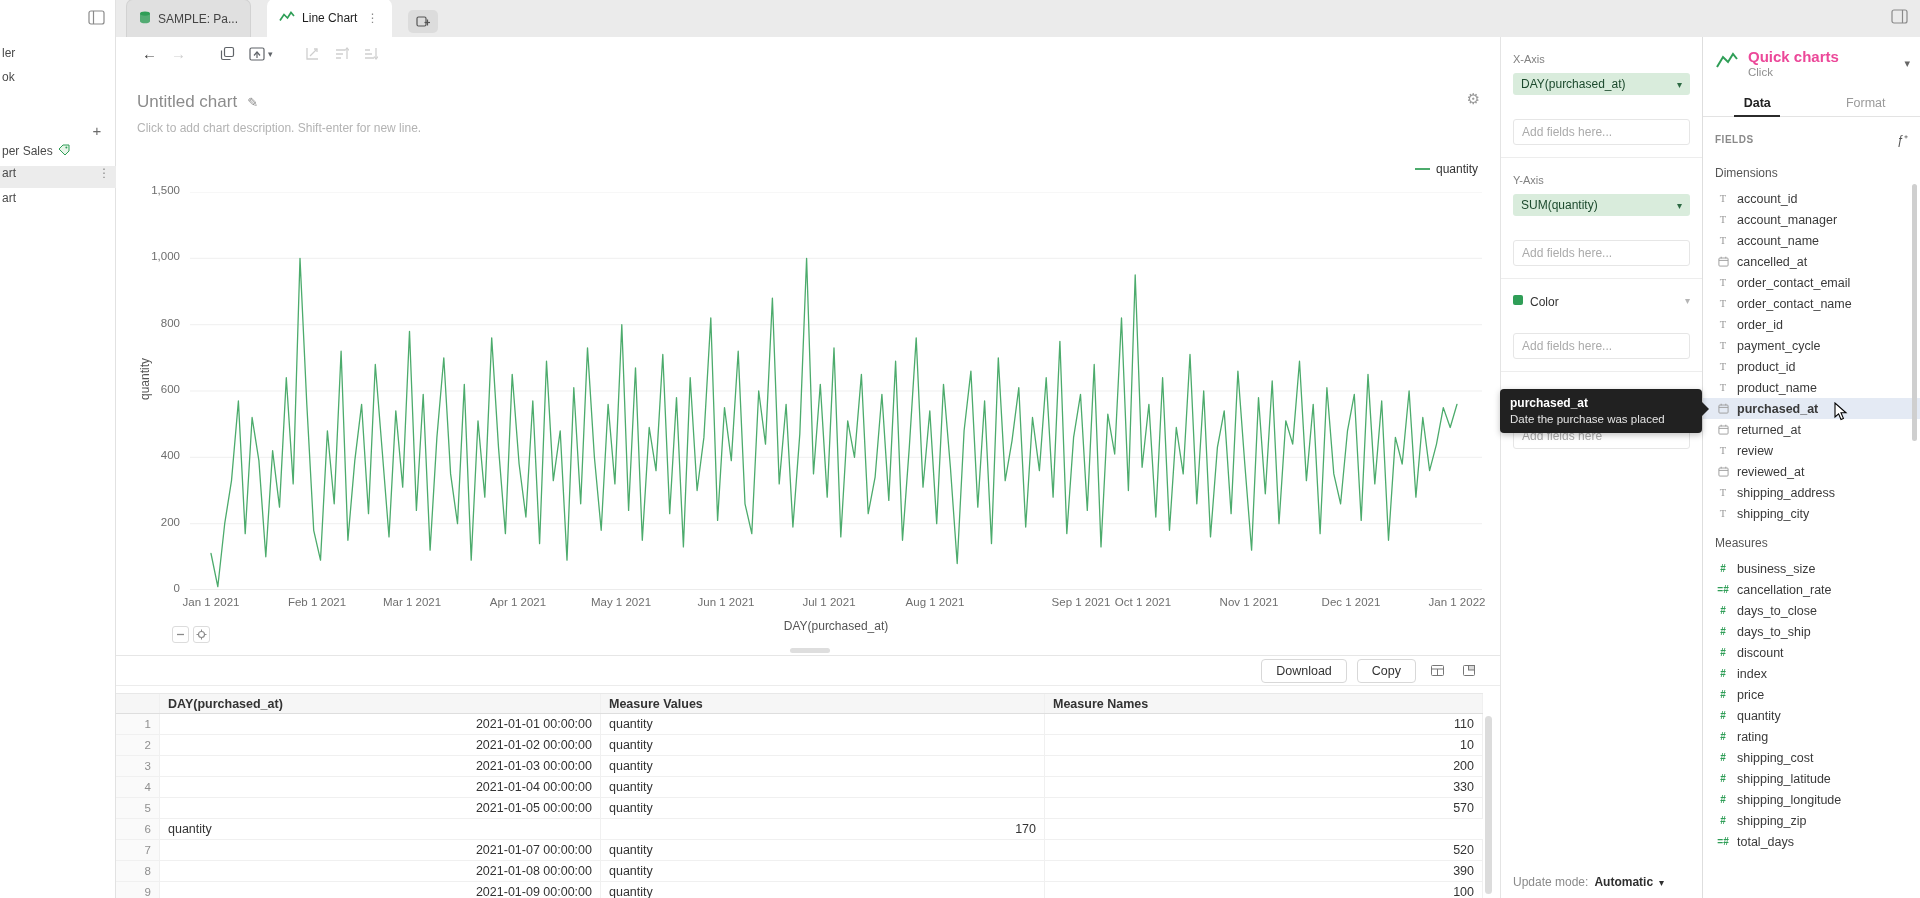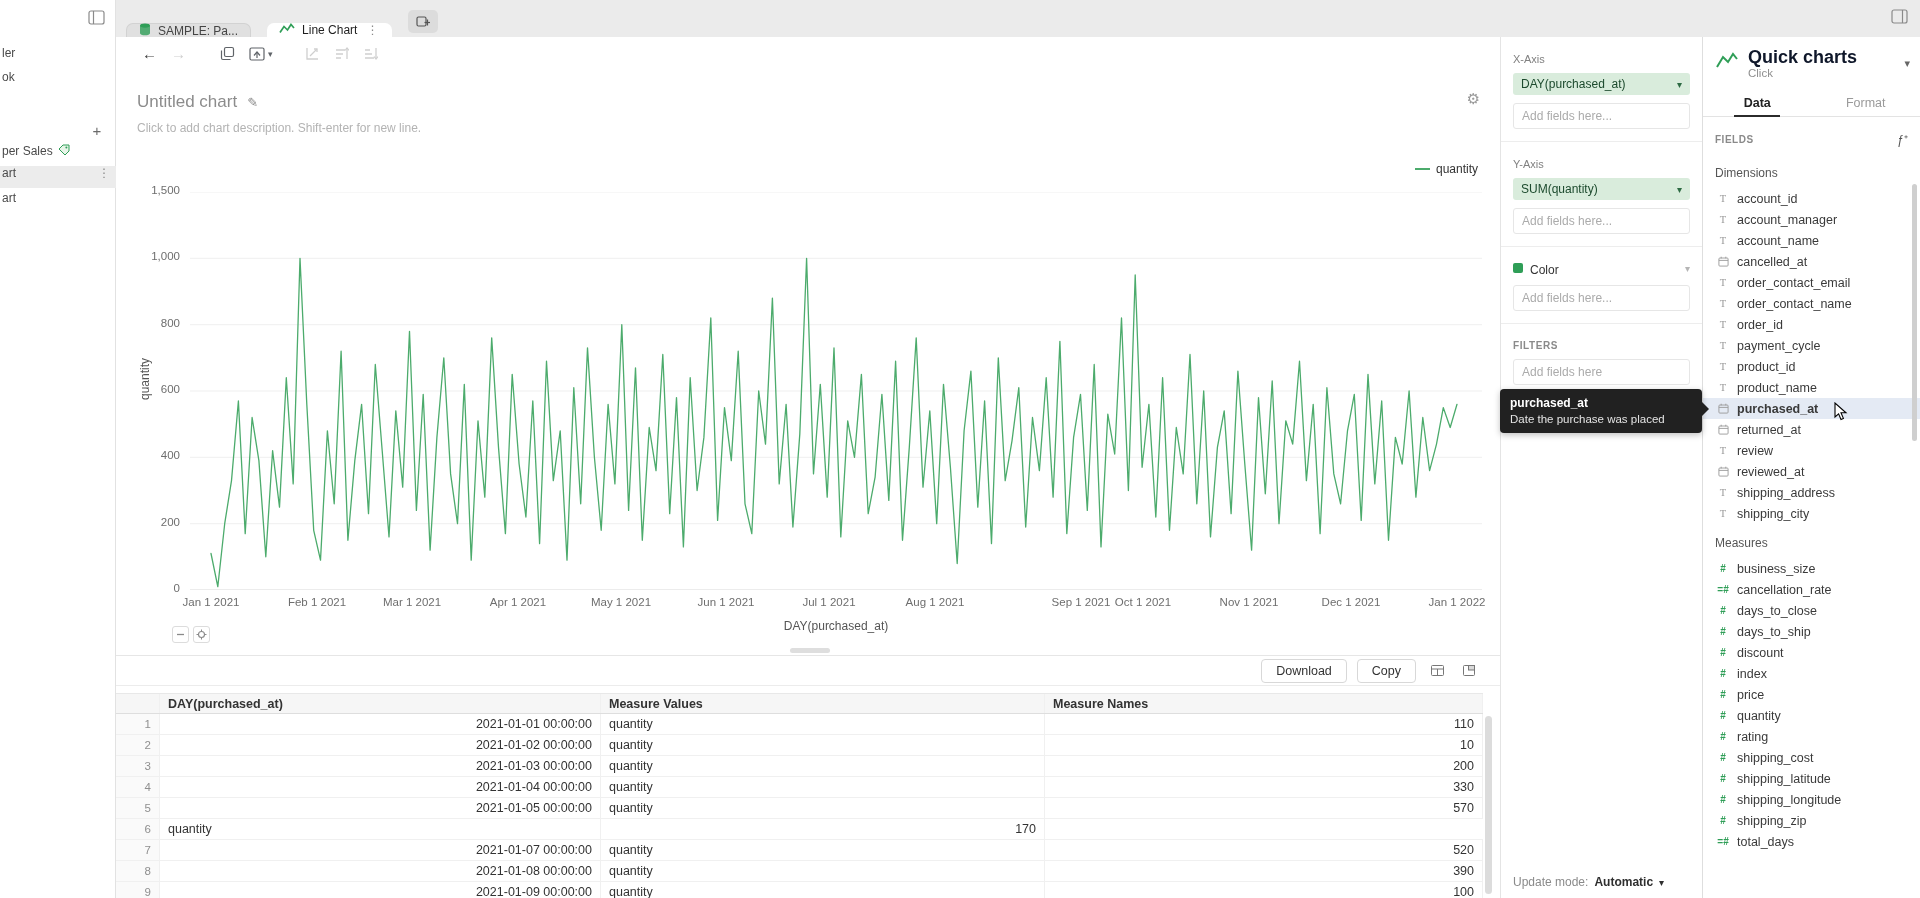--- a/index.html
+++ b/index.html
@@ -2,21 +2,21 @@
 <html style="--green: #2f9e57; --line: #4cab6c; --pill: #d9ecdc;"><head>
 <meta charset="utf-8">
 <style>
   *{box-sizing:border-box;margin:0;padding:0}
   html,body{background:#fff}
   body{font-family:"Liberation Sans",sans-serif;color:#333}
   #app{position:relative;width:1920px;height:898px;overflow:hidden;background:#fff}
 
   
   .topbar{position:absolute;left:116px;top:0;right:0;height:37px;background:#ebebeb;display:flex;align-items:flex-end}
-  .tab{height:14px;display:flex;align-items:center;gap:7px;padding:0 12px;border-radius:7px 7px 0 0;font-size:12px;color:#444;white-space:nowrap}
+  .tab{height:38px;display:flex;align-items:center;gap:7px;padding:0 12px;border-radius:7px 7px 0 0;font-size:12px;color:#444;white-space:nowrap}
   .tab.inactive{background:#e0e0e0;border:1px solid #d2d2d2;border-bottom:none;margin-left:10px}
   .tab.active{background:#fff;color:#1e1e1e;margin-left:16px}
   .kebab{color:#8a8a8a;font-size:12px;padding:0 2px}
   .newtab-btn{width:30px;height:23px;border-radius:5px;background:#dcdcdc;margin:0 0 4px 16px;display:flex;align-items:center;justify-content:center}
   .corner-icon{position:absolute;top:9px;right:12px}
 
   
   .sidebar{position:absolute;left:0;top:0;width:116px;height:898px;background:#fff;border-right:1px solid #e2e2e2;font-size:12px;color:#4a4a4a;z-index:5}
   .sb-collapse{position:absolute;top:10px;left:88px}
   .sb-item{position:absolute;left:0;width:116px;height:22px;display:flex;padding-left:2px;gap:5px;white-space:nowrap;overflow:hidden}
@@ -61,39 +61,39 @@
   .tr.th .td.num{background:#f6f6f6}
   .td.r{justify-content:flex-end}
   .tbl-scroll{position:absolute;left:1369px;top:679px;width:7px;height:178px;border-radius:4px;background:#dcdcdc}
 
   
   .config{position:absolute;left:1500px;top:37px;width:202px;height:861px;background:#fff;border-left:1px solid #e4e4e4}
   .cfg-section{padding:16px 12px 12px;border-bottom:1px solid #ededed}
   .cfg-label{font-size:11px;color:#818181;margin-bottom:8px}
   .pill{height:22px;background:var(--pill,#d9ecdc);border-radius:3px;display:flex;align-items:center;justify-content:space-between;padding:0 8px;font-size:12px;color:#1c4a2d}
   .pill .caret{color:#2e6b44;font-size:10px}
-  .addf{margin-top:8px;height:26px;border:1px solid #e6e6e6;border-radius:3px;display:flex;align-items:center;padding:0 8px;font-size:12px;color:#ababab;background:#fff}
+  .addf{margin-top:24px;height:26px;border:1px solid #e6e6e6;border-radius:3px;display:flex;align-items:center;padding:0 8px;font-size:12px;color:#ababab;background:#fff}
   .color-head{display:flex;gap:7px;font-size:12px;color:#333}
   .color-sq{width:10px;height:10px;border-radius:2px;background:var(--green,#2f9e57)}
   .color-head .chev{margin-left:auto;color:#b5b5b5;font-size:10px}
   .filters-label{font-size:10px;letter-spacing:.6px;color:#8a8a8a;font-weight:bold;margin-bottom:8px}
   .cfg-footer{position:absolute;bottom:9px;left:12px;right:6px;font-size:12px;color:#8a8a8a;display:flex;align-items:center;gap:6px;white-space:nowrap}
   .cfg-footer .val{color:#2f2f2f;font-weight:bold}
   .cfg-footer .caret{color:#2f2f2f;font-size:10px}
 
   
   .tooltip{position:absolute;left:1500px;top:389px;width:202px;background:#212121;border-radius:4px;padding:7px 10px 8px;color:#fff;z-index:50;box-shadow:0 2px 6px rgba(0,0,0,.25)}
   .tooltip .t1{font-size:12px;font-weight:bold;margin-bottom:3px}
   .tooltip .t2{font-size:11.5px;color:#e3e3e3;white-space:nowrap}
   .tooltip:after{content:"";position:absolute;right:-7px;top:13px;border:7px solid transparent;border-left-color:#212121;border-right-width:0}
 
   
   .fields{position:absolute;left:1702px;top:37px;width:218px;height:861px;background:#fff;border-left:1px solid #dedede}
   .fp-head{height:52px;display:flex;align-items:center;gap:9px;padding:0 10px 0 12px}
-  .fp-title{font-size:18px;font-weight:bold;color:#0f172a;line-height:1.15}
+  .fp-title{font-size:15px;font-weight:bold;color:#ec4899;line-height:1.15}
   .fp-sub{font-size:11.5px;color:#8f8f8f}
   .fp-caret{margin-left:auto;color:#666;font-size:11px}
   .fp-tabs{display:flex;height:28px;border-bottom:1px solid #e3e3e3}
   .fp-tab{flex:1;display:flex;justify-content:center;align-items:center;font-size:12.5px;color:#9a9a9a;position:relative;cursor:default}
   .fp-tab.active{color:#222;font-weight:bold}
   .fp-tab.active:after{content:"";position:absolute;bottom:-1px;left:50%;transform:translateX(-50%);width:46px;height:2px;background:#2b2b2b}
   .fields-row{display:flex;justify-content:space-between;align-items:center;padding:14px 12px 2px;font-size:10px;letter-spacing:.5px;color:#8a8a8a;font-weight:bold}
   .fx-ic{font-size:12px;color:#555;letter-spacing:0;font-weight:normal}
   .grp-label{padding:16px 12px 8px;font-size:12px;color:#555}
   .grp-label.m{padding-top:12px}

